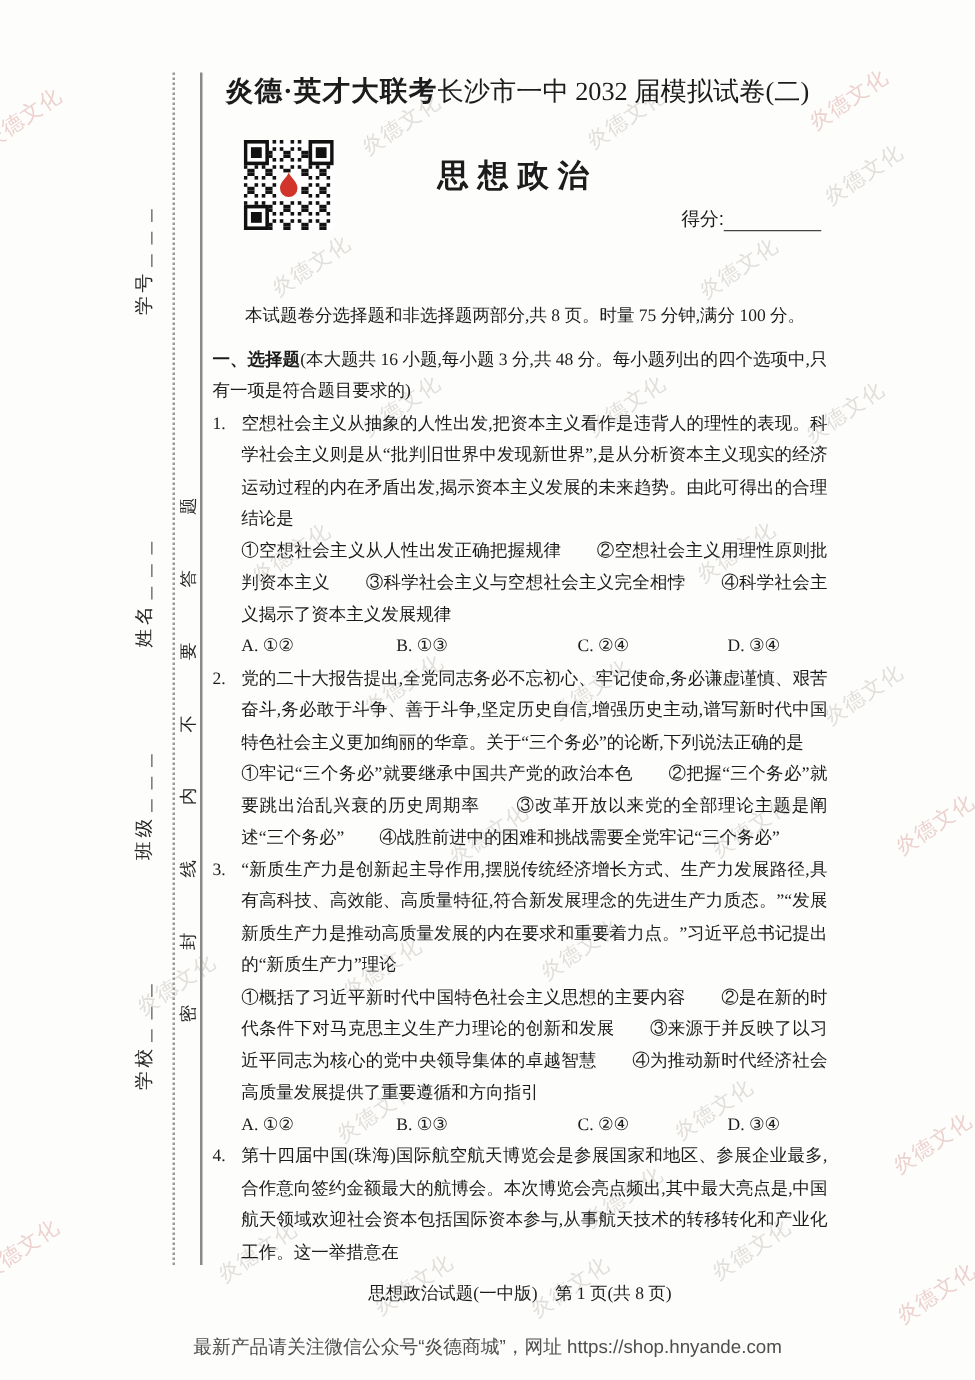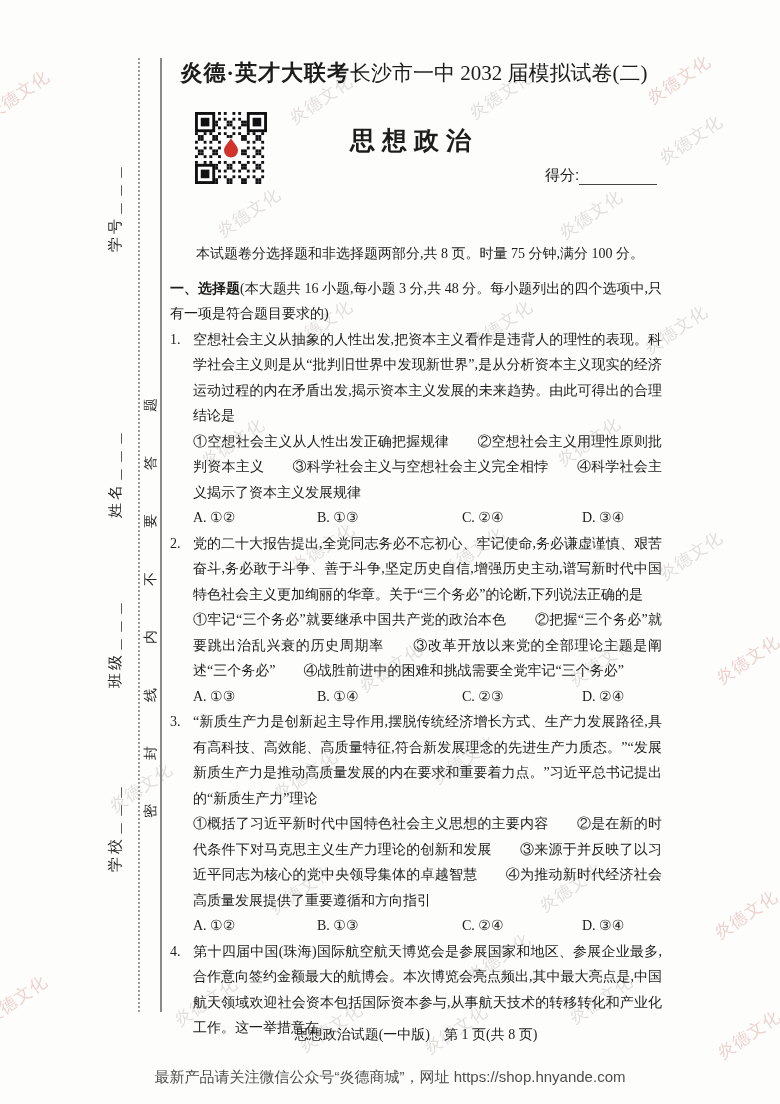--- a/index.html
+++ b/index.html
@@ -272,26 +272,20 @@
           <span>A. ①②</span>
           <span>B. ①③</span>
           <span>C. ②④</span>
           <span>D. ③④</span>
         </div>
   </div>
 
   <div class="question">
     <div class="q-body"><span class="q-num">2.</span><span class="q-stem">党的二十大报告提出,全党同志务必不忘初心、牢记使命,务必谦虚谨慎、艰苦奋斗,务必敢于斗争、善于斗争,坚定历史自信,增强历史主动,谱写新时代中国特色社会主义更加绚丽的华章。关于“三个务必”的论断,下列说法正确的是</span></div>
     <div class="q-items">①牢记“三个务必”就要继承中国共产党的政治本色　　②把握“三个务必”就要跳出治乱兴衰的历史周期率　　③改革开放以来党的全部理论主题是阐述“三个务必”　　④战胜前进中的困难和挑战需要全党牢记“三个务必”</div>
-    <div class="q-options">
-          <span>A. ①③</span>
-          <span>B. ①④</span>
-          <span>C. ②③</span>
-          <span>D. ②④</span>
-        </div>
   </div>
 
   <div class="question">
     <div class="q-body"><span class="q-num">3.</span><span class="q-stem">“新质生产力是创新起主导作用,摆脱传统经济增长方式、生产力发展路径,具有高科技、高效能、高质量特征,符合新发展理念的先进生产力质态。”“发展新质生产力是推动高质量发展的内在要求和重要着力点。”习近平总书记提出的“新质生产力”理论</span></div>
     <div class="q-items">①概括了习近平新时代中国特色社会主义思想的主要内容　　②是在新的时代条件下对马克思主义生产力理论的创新和发展　　③来源于并反映了以习近平同志为核心的党中央领导集体的卓越智慧　　④为推动新时代经济社会高质量发展提供了重要遵循和方向指引</div>
     <div class="q-options">
           <span>A. ①②</span>
           <span>B. ①③</span>
           <span>C. ②④</span>
           <span>D. ③④</span>

